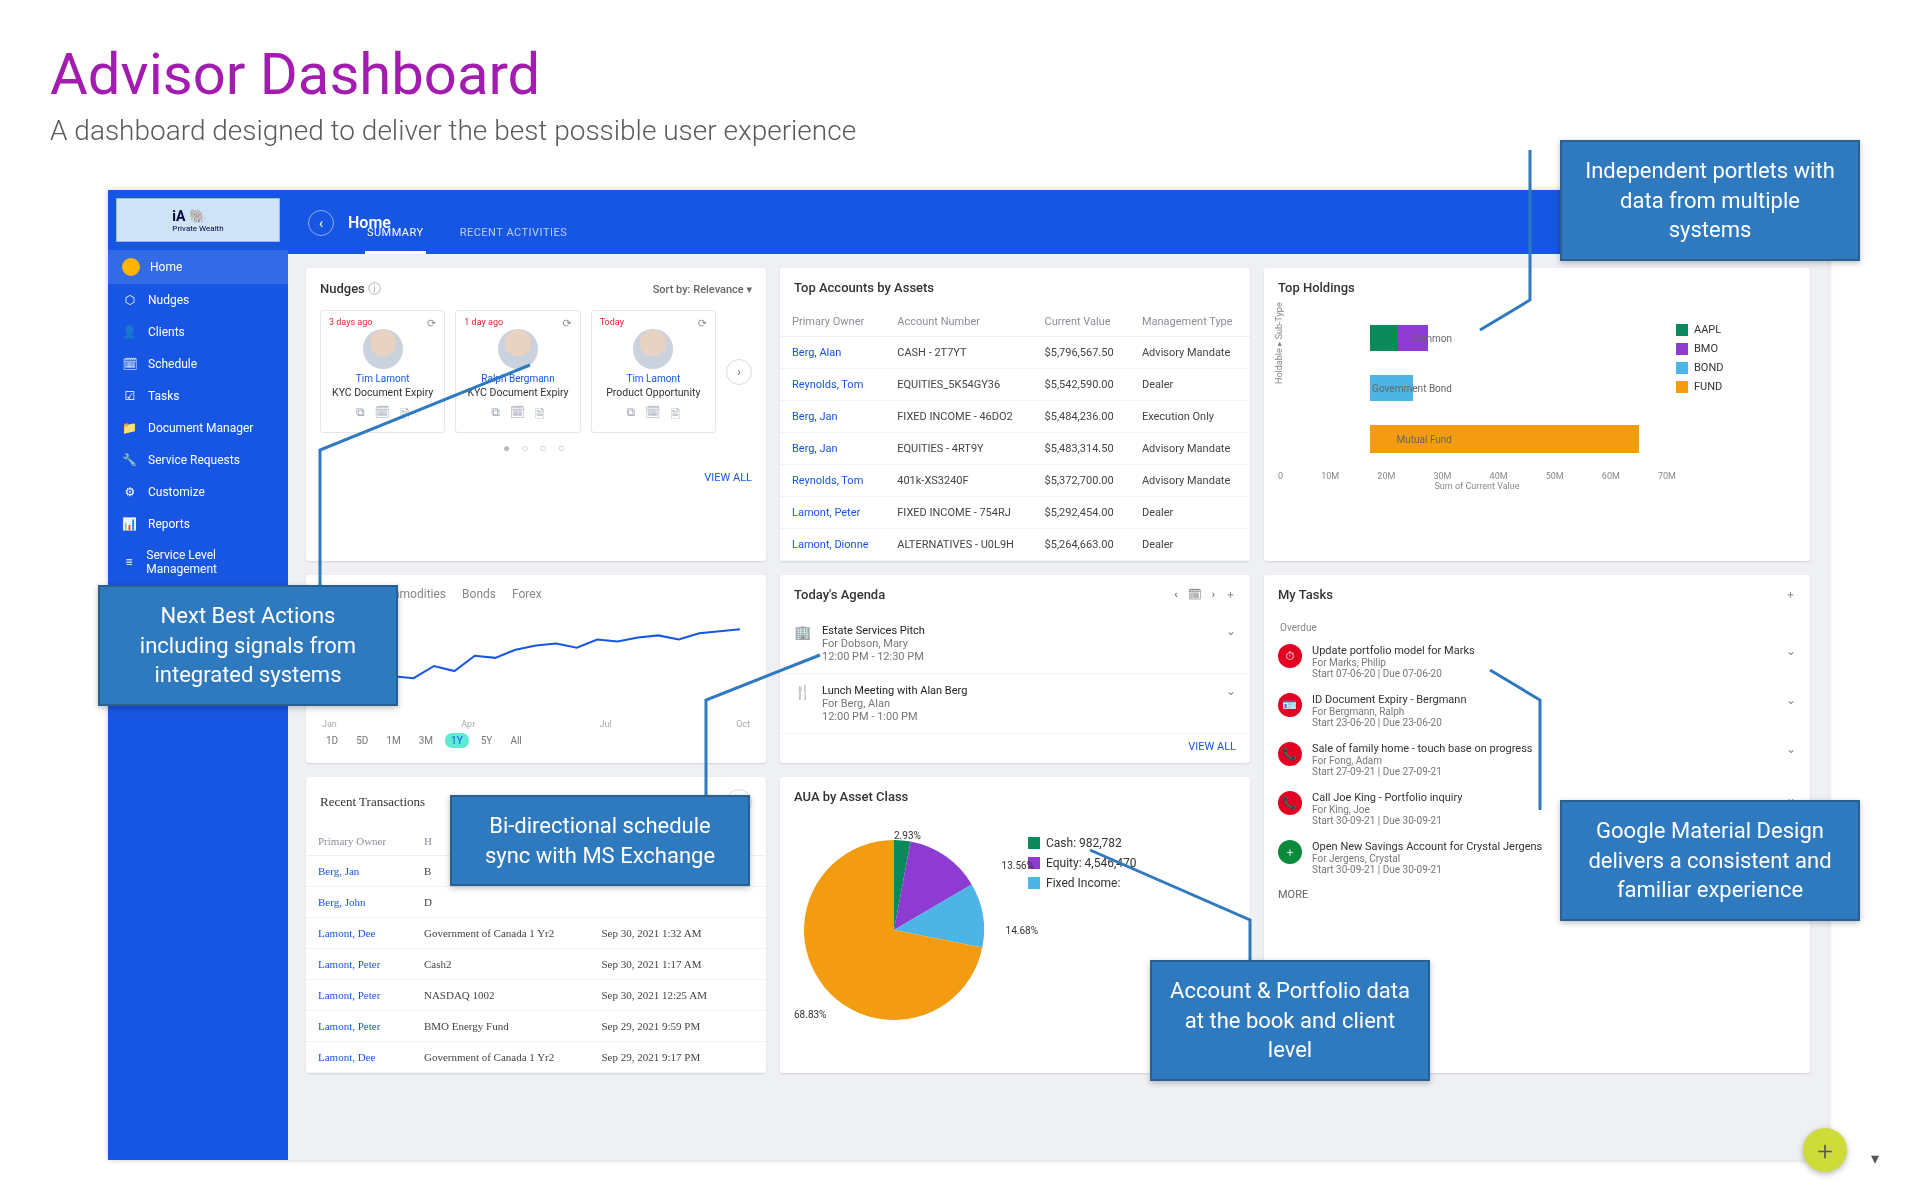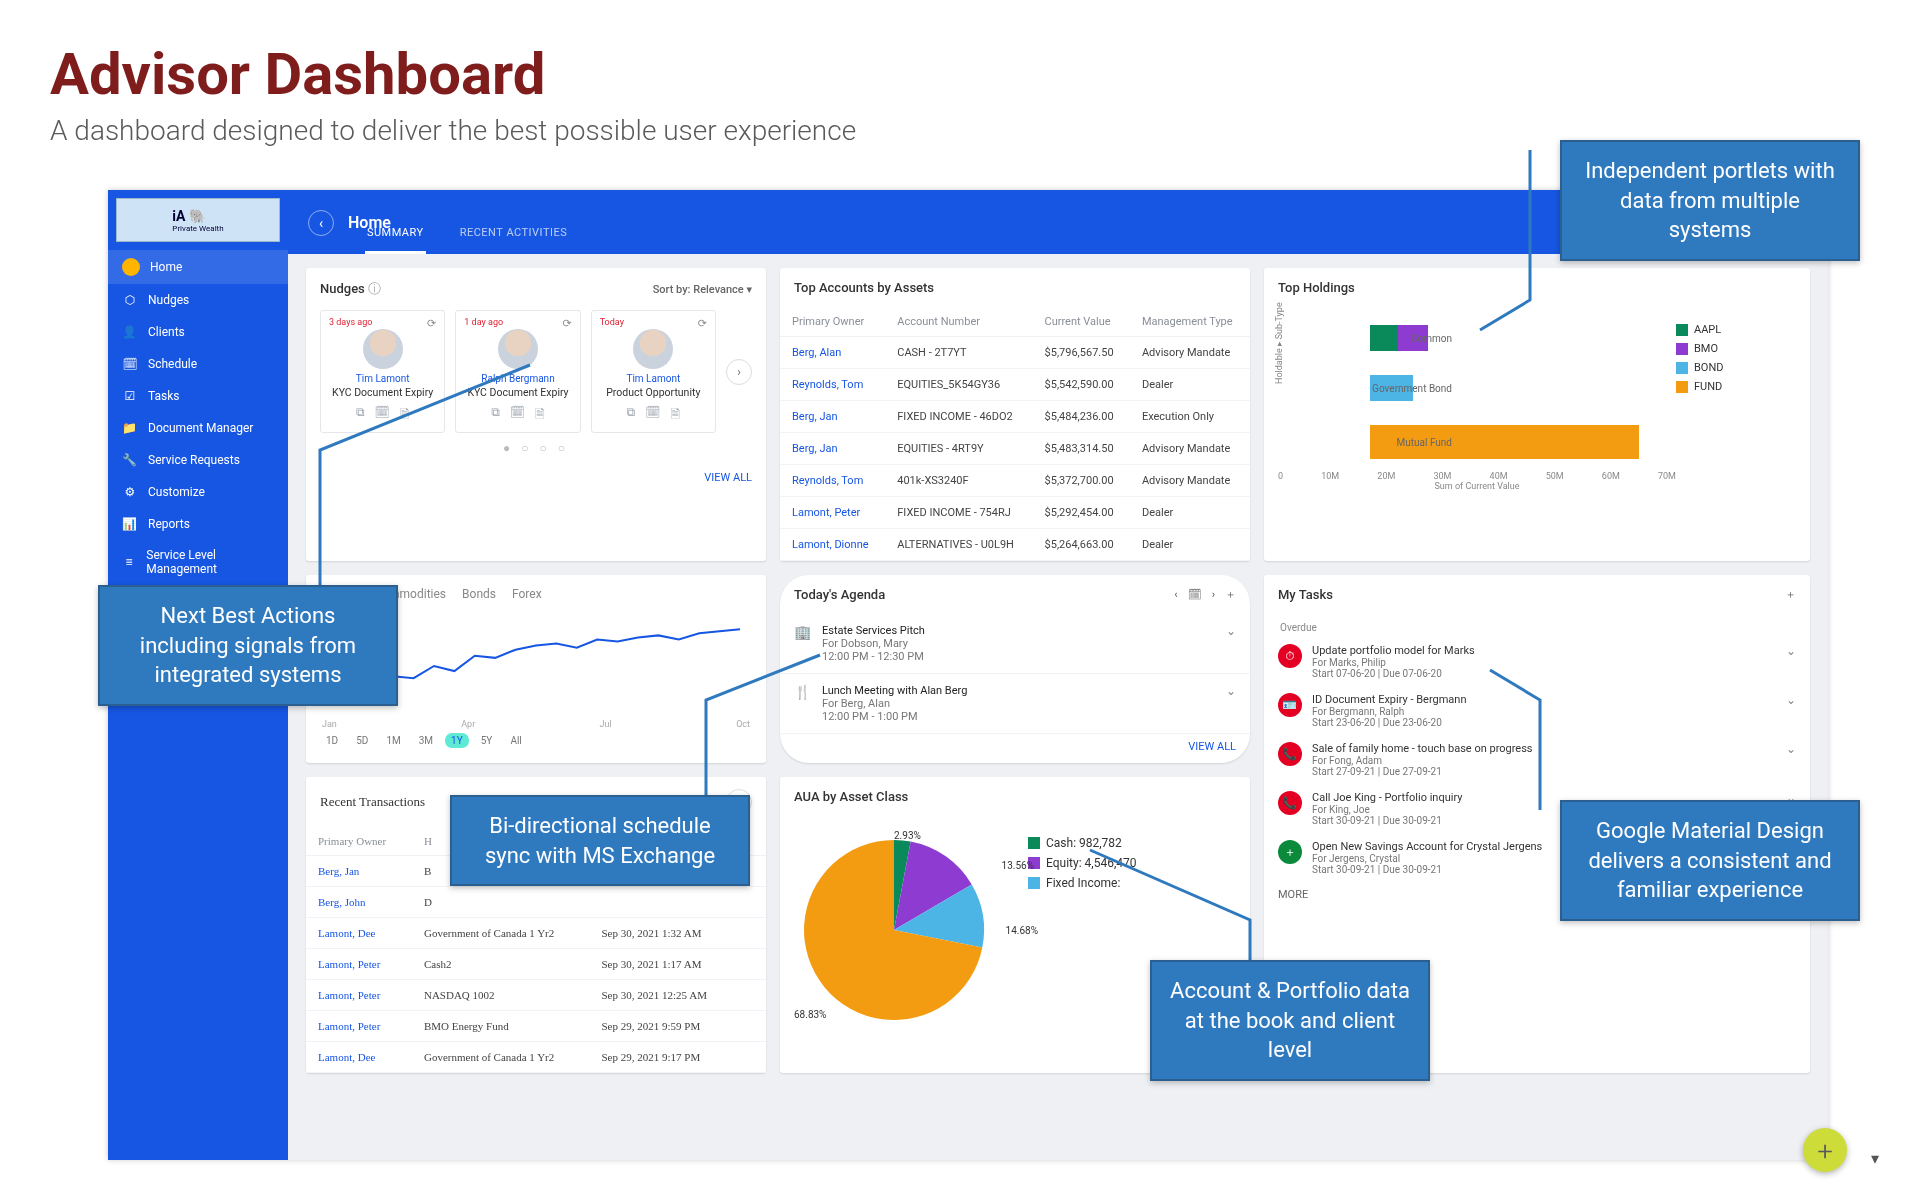--- a/index.html
+++ b/index.html
@@ -1,18 +1,18 @@
 <!DOCTYPE html>
 <html><head>
 <meta charset="utf-8">
 <style>
   * { box-sizing: border-box; margin: 0; padding: 0; }
   body { font-family: "Segoe UI", Roboto, Arial, sans-serif; background:#fff; color:#333; }
   .slide { width:1907px; height:1194px; position:relative; padding:40px 50px 0 50px;}
-  .slide-title { font-size:58px; font-weight:700; color:#7f1d1d; }
+  .slide-title { font-size:58px; font-weight:400; color:#a21caf; }
   .slide-sub   { font-size:28px; font-weight:300; color:#5a5a5a; margin-top:6px;}
   .app-shell { position:absolute; left:108px; top:190px; width:1720px; height:970px; background:#eef0f4; box-shadow:0 0 6px rgba(0,0,0,.2); display:flex; overflow:hidden;}
   
   .sidebar { width:180px; background:#1756e3; color:#fff; font-size:12px; display:flex; flex-direction:column; }
   .logo-box { margin:8px; background:#cfe3f7; color:#003; height:44px; display:flex; align-items:center; justify-content:center; font-weight:700; font-size:14px; border:1px solid #9bc; }
   .logo-box .sub{font-size:8px; font-weight:400; display:block; text-align:center;}
   .nav-item { display:flex; align-items:center; gap:10px; padding:8px 14px; cursor:pointer;}
   .nav-item.active { background:rgba(255,255,255,.12);}
   .nav-item .ico{ width:16px; height:16px; display:inline-flex; align-items:center; justify-content:center;}
   .nav-item.active .ico-home{ background:#ffb400; border-radius:50%; width:18px; height:18px;}
@@ -92,21 +92,21 @@
   
   .callout{ position:absolute; background:#2f79bf; color:#fff; border:2px solid #2a5f8f; padding:14px 18px; font-size:22px; line-height:1.35; text-align:center; max-width:300px; box-shadow:0 2px 6px rgba(0,0,0,.25);}
   .leader{ position:absolute; stroke:#2f79bf; stroke-width:3; fill:none;}
   
   .fab{ position:absolute; right:60px; bottom:22px; width:44px;height:44px;border-radius:50%; background:#cddc39; color:#556; display:flex; align-items:center; justify-content:center; font-size:26px; box-shadow:0 2px 6px rgba(0,0,0,.3);}
   
   #card-nudges   { grid-column:1; grid-row:1;}
   #card-markets  { grid-column:1; grid-row:2;}
   #card-txn      { grid-column:1; grid-row:3;font-family:Liberation Serif, serif;}
   #card-accounts { grid-column:2; grid-row:1;}
-  #card-agenda   { grid-column:2; grid-row:2;border-radius:29px;}
+  #card-agenda   { grid-column:2; grid-row:2;}
   #card-aua      { grid-column:2; grid-row:3;}
   #card-holdings { grid-column:3; grid-row:1;}
   #card-tasks    { grid-column:3; grid-row:2 / span 2;}
 </style>
 </head>
 <body>
 
 <div class="slide">
   <div class="slide-title">Advisor Dashboard</div>
   <div class="slide-sub">A dashboard designed to deliver the best possible user experience</div>
@@ -454,21 +454,21 @@
               <div class="bars-wrap">
                 <div class="bar-row" style="top:8px;">
                   <span class="bar-lbl">Common</span>
                   <span class="seg" style="width:9%;background:#0a8a5a"></span>
                   <span class="seg" style="width:10%;background:#8e3bd1"></span>
                 </div>
                 <div class="bar-row" style="top:58px;">
                   <span class="bar-lbl">Government Bond</span>
                   <span class="seg" style="width:14%;background:#4db4e6"></span>
                 </div>
-                <div class="bar-row" style="top:108px;height:34px;">
+                <div class="bar-row" style="top:108px;height:28px;">
                   <span class="bar-lbl">Mutual Fund</span>
                   <span class="seg" style="width:88%;background:#f39c12"></span>
                 </div>
               </div>
               <div class="axis-x" id="hx">
                   <span>0</span>
                   <span>10M</span>
                   <span>20M</span>
                   <span>30M</span>
                   <span>40M</span>

